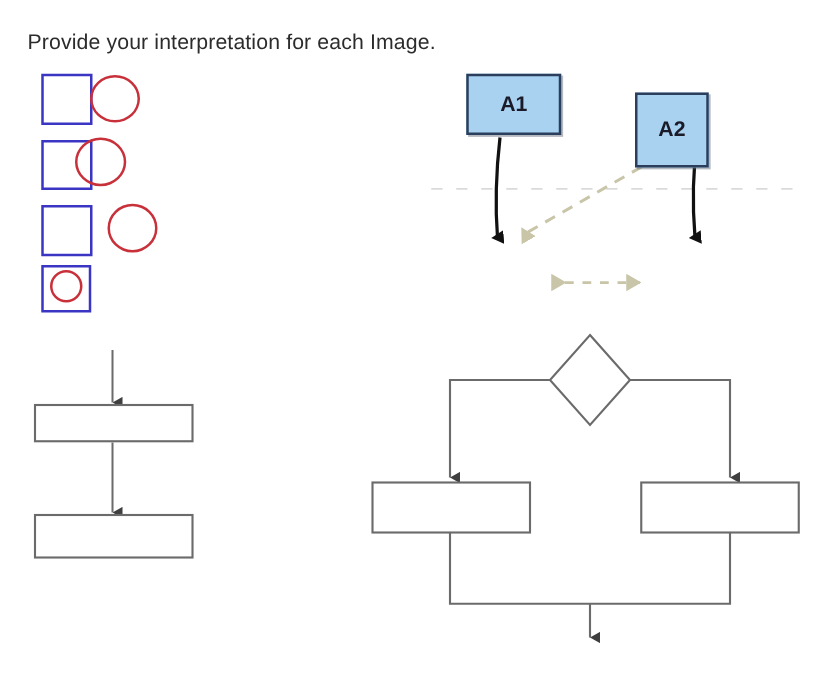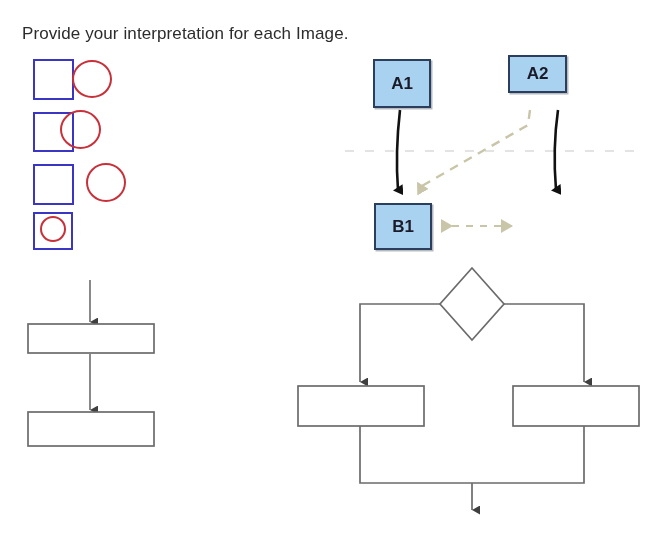--- a/index.html
+++ b/index.html
@@ -86,22 +86,22 @@
     border: 2px solid #2b3f5c;
     box-shadow: 1.5px 1.5px 0 rgba(90,100,115,0.45);
     display: flex;
     align-items: center;
     justify-content: center;
     font-size: 17px;
     font-weight: 600;
     color: #1a1a28;
     font-family: "Liberation Sans", sans-serif;
   }
-  #node-a1 { left: 33px; top: 19px; width: 58px; height: 49px; }
-  #node-a2 { left: 168px; top: 15px; width: 59px; height: 38px; }
+  #node-a1 { left: 33px; top: 19px; width: 76px; height: 49px; }
+  #node-a2 { left: 168px; top: 34px; width: 59px; height: 60px; }
   #node-b1 { left: 34px; top: 163px; width: 58px; height: 47px; }
   #node-b2 { left: 188px; top: 163px; width: 59px; height: 47px; }
 
   
   #sequence-flowchart {
     position: absolute;
     left: 0;
     top: 270px;
     width: 270px;
     height: 220px;
@@ -180,23 +180,20 @@
     <path d="M190,70 L188,85 L80,147" stroke="#c9c5a8" stroke-width="2.4" fill="none" stroke-dasharray="9,7" marker-end="url(#arrow-dashed)"></path>
 
     <line x1="112" y1="186" x2="172" y2="186" stroke="#c9c5a8" stroke-width="2.2" stroke-dasharray="7,7" marker-start="url(#arrow-dashed-l)" marker-end="url(#arrow-dashed-r)"></line>
   </svg>
 
   <div class="node-box" id="node-a1">
     <span>A1</span>
   </div>
   <div class="node-box" id="node-a2">
     <span>A2</span>
-  </div>
-  <div class="node-box" id="node-b1">
-    <span>B1</span>
   </div>
 
 </div>
 
 <div id="sequence-flowchart">
   <svg class="flow-svg" viewBox="0 0 270 220">
     <defs>
       <marker id="flow-arrow" markerWidth="9" markerHeight="8" refX="4.5" refY="8" orient="auto" markerUnits="userSpaceOnUse">
         <path d="M0,0 L9,0 L4.5,8 Z" fill="#3f3f3f"></path>
       </marker>

